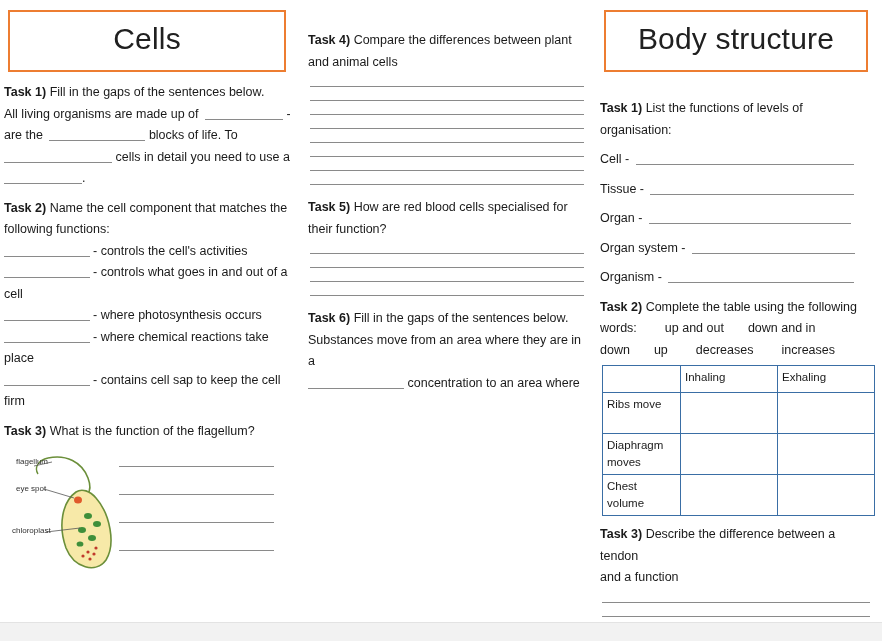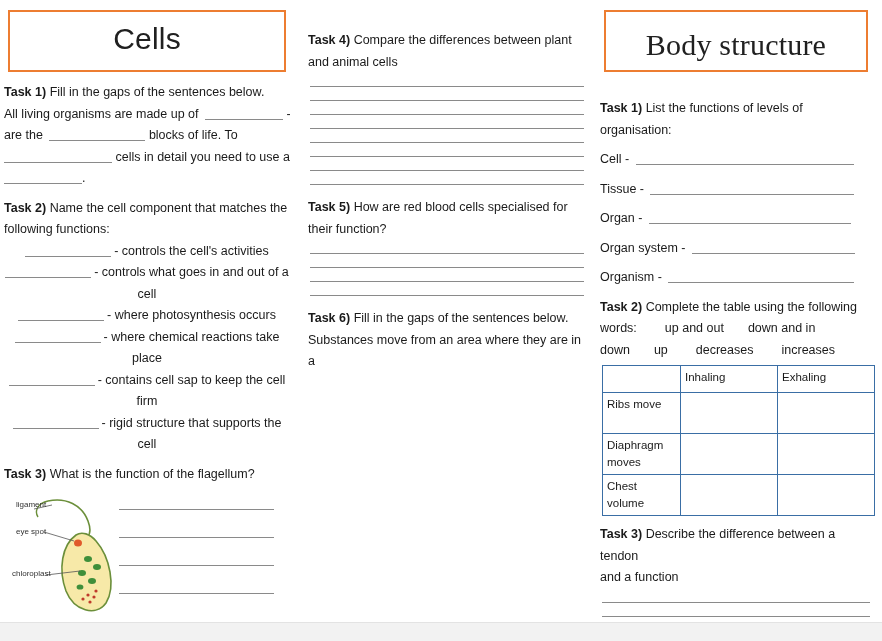--- a/index.html
+++ b/index.html
@@ -56,21 +56,21 @@
     padding: 6px 4px 9px 4px;
   }
   .title-box .title-text {
     font-size: 30px;
     line-height: 1.08;
     color: #202020;
     font-weight: 400;
     letter-spacing: 0.2px;
   }
   .title-left  { height: 62px; display: flex; align-items: center; justify-content: center; }
-  .title-right { height: 62px; display: flex; align-items: flex-end; justify-content: center; font-family: Liberation Serif, serif; }
+  .title-right { height: 62px; display: flex; align-items: center; justify-content: center; }
 
   .task {
     margin: 0 0 8px 0;
     line-height: 1.72;
   }
   .task p {
     margin: 0;
     line-height: 1.72;
   }
   .tasklabel {
@@ -83,21 +83,20 @@
   }
   .blank-full {
     display: block;
     border-bottom: 1px solid #8a8a8a;
     height: 0;
     margin: 13px 2px 12px 2px;
   }
 
   .inline-item {
     line-height: 1.95;
-    text-align: center;
   }
   .dash-line {
     display: inline-block;
     border-bottom: 1px solid #8a8a8a;
     width: 86px;
     height: 12px;
     vertical-align: -2px;
     margin-right: 3px;
   }
   .lbl-line {
@@ -201,23 +200,20 @@
         </p>
         <p class="inline-item">
           <span class="dash-line"></span><span>- where photosynthesis occurs</span>
         </p>
         <p class="inline-item">
           <span class="dash-line"></span><span>- where chemical reactions take place</span>
         </p>
         <p class="inline-item">
           <span class="dash-line"></span><span>- contains cell sap to keep the cell firm</span>
         </p>
-        <p class="inline-item">
-          <span class="dash-line"></span><span>- rigid structure that supports the cell</span>
-        </p>
       </div>
 
       <div class="task" style="margin-bottom:2px">
         <p>
           <span class="tasklabel">Task 3)</span>
           <span>What is the function of the flagellum?</span>
         </p>
       </div>
 
       <div class="diagram">
@@ -239,21 +235,21 @@
           <circle cx="84" cy="108" r="1.6" fill="#c0392b"></circle>
           <circle cx="90" cy="110" r="1.6" fill="#c0392b"></circle>
           <circle cx="79" cy="112" r="1.6" fill="#c0392b"></circle>
           <circle cx="86" cy="115" r="1.6" fill="#c0392b"></circle>
           <circle cx="92" cy="104" r="1.6" fill="#c0392b"></circle>
 
           <line x1="30" y1="22" x2="48" y2="18" stroke="#555" stroke-width="0.8"></line>
           <line x1="40" y1="45" x2="70" y2="54" stroke="#555" stroke-width="0.8"></line>
           <line x1="42" y1="88" x2="76" y2="84" stroke="#555" stroke-width="0.8"></line>
         </svg>
-        <span class="lbl" style="left:12px; top:13px;">ligament</span>
+        <span class="lbl" style="left:12px; top:13px;">flagellum</span>
         <span class="lbl" style="left:12px; top:40px;">eye spot</span>
         <span class="lbl" style="left:8px; top:82px;">chloroplast</span>
 
         <span class="ansline" style="left:115px; top:22px; width:155px;"></span>
         <span class="ansline" style="left:115px; top:50px; width:155px;"></span>
         <span class="ansline" style="left:115px; top:78px; width:155px;"></span>
         <span class="ansline" style="left:115px; top:106px; width:155px;"></span>
       </div>
     </div>
 
@@ -285,20 +281,24 @@
         <span class="blank-full"></span>
         <span class="blank-full"></span>
       </div>
 
       <div class="task" style="margin-top:10px">
         <p>
           <span class="tasklabel">Task 6)</span>
           <span>Fill in the gaps of the sentences below.</span>
         </p>
         <p>Substances move from an area where they are in a</p>
+        <p class="line-row">
+          <span class="lbl-line" style="width:96px;margin-left:0"></span>
+          <span>concentration to an area where</span>
+        </p>
       </div>
     </div>
 
     <div class="col col-right">
       <div class="title-box title-right">
         <span class="title-text">Body structure</span>
       </div>
 
       <div class="task" style="margin-top:26px">
         <p>

